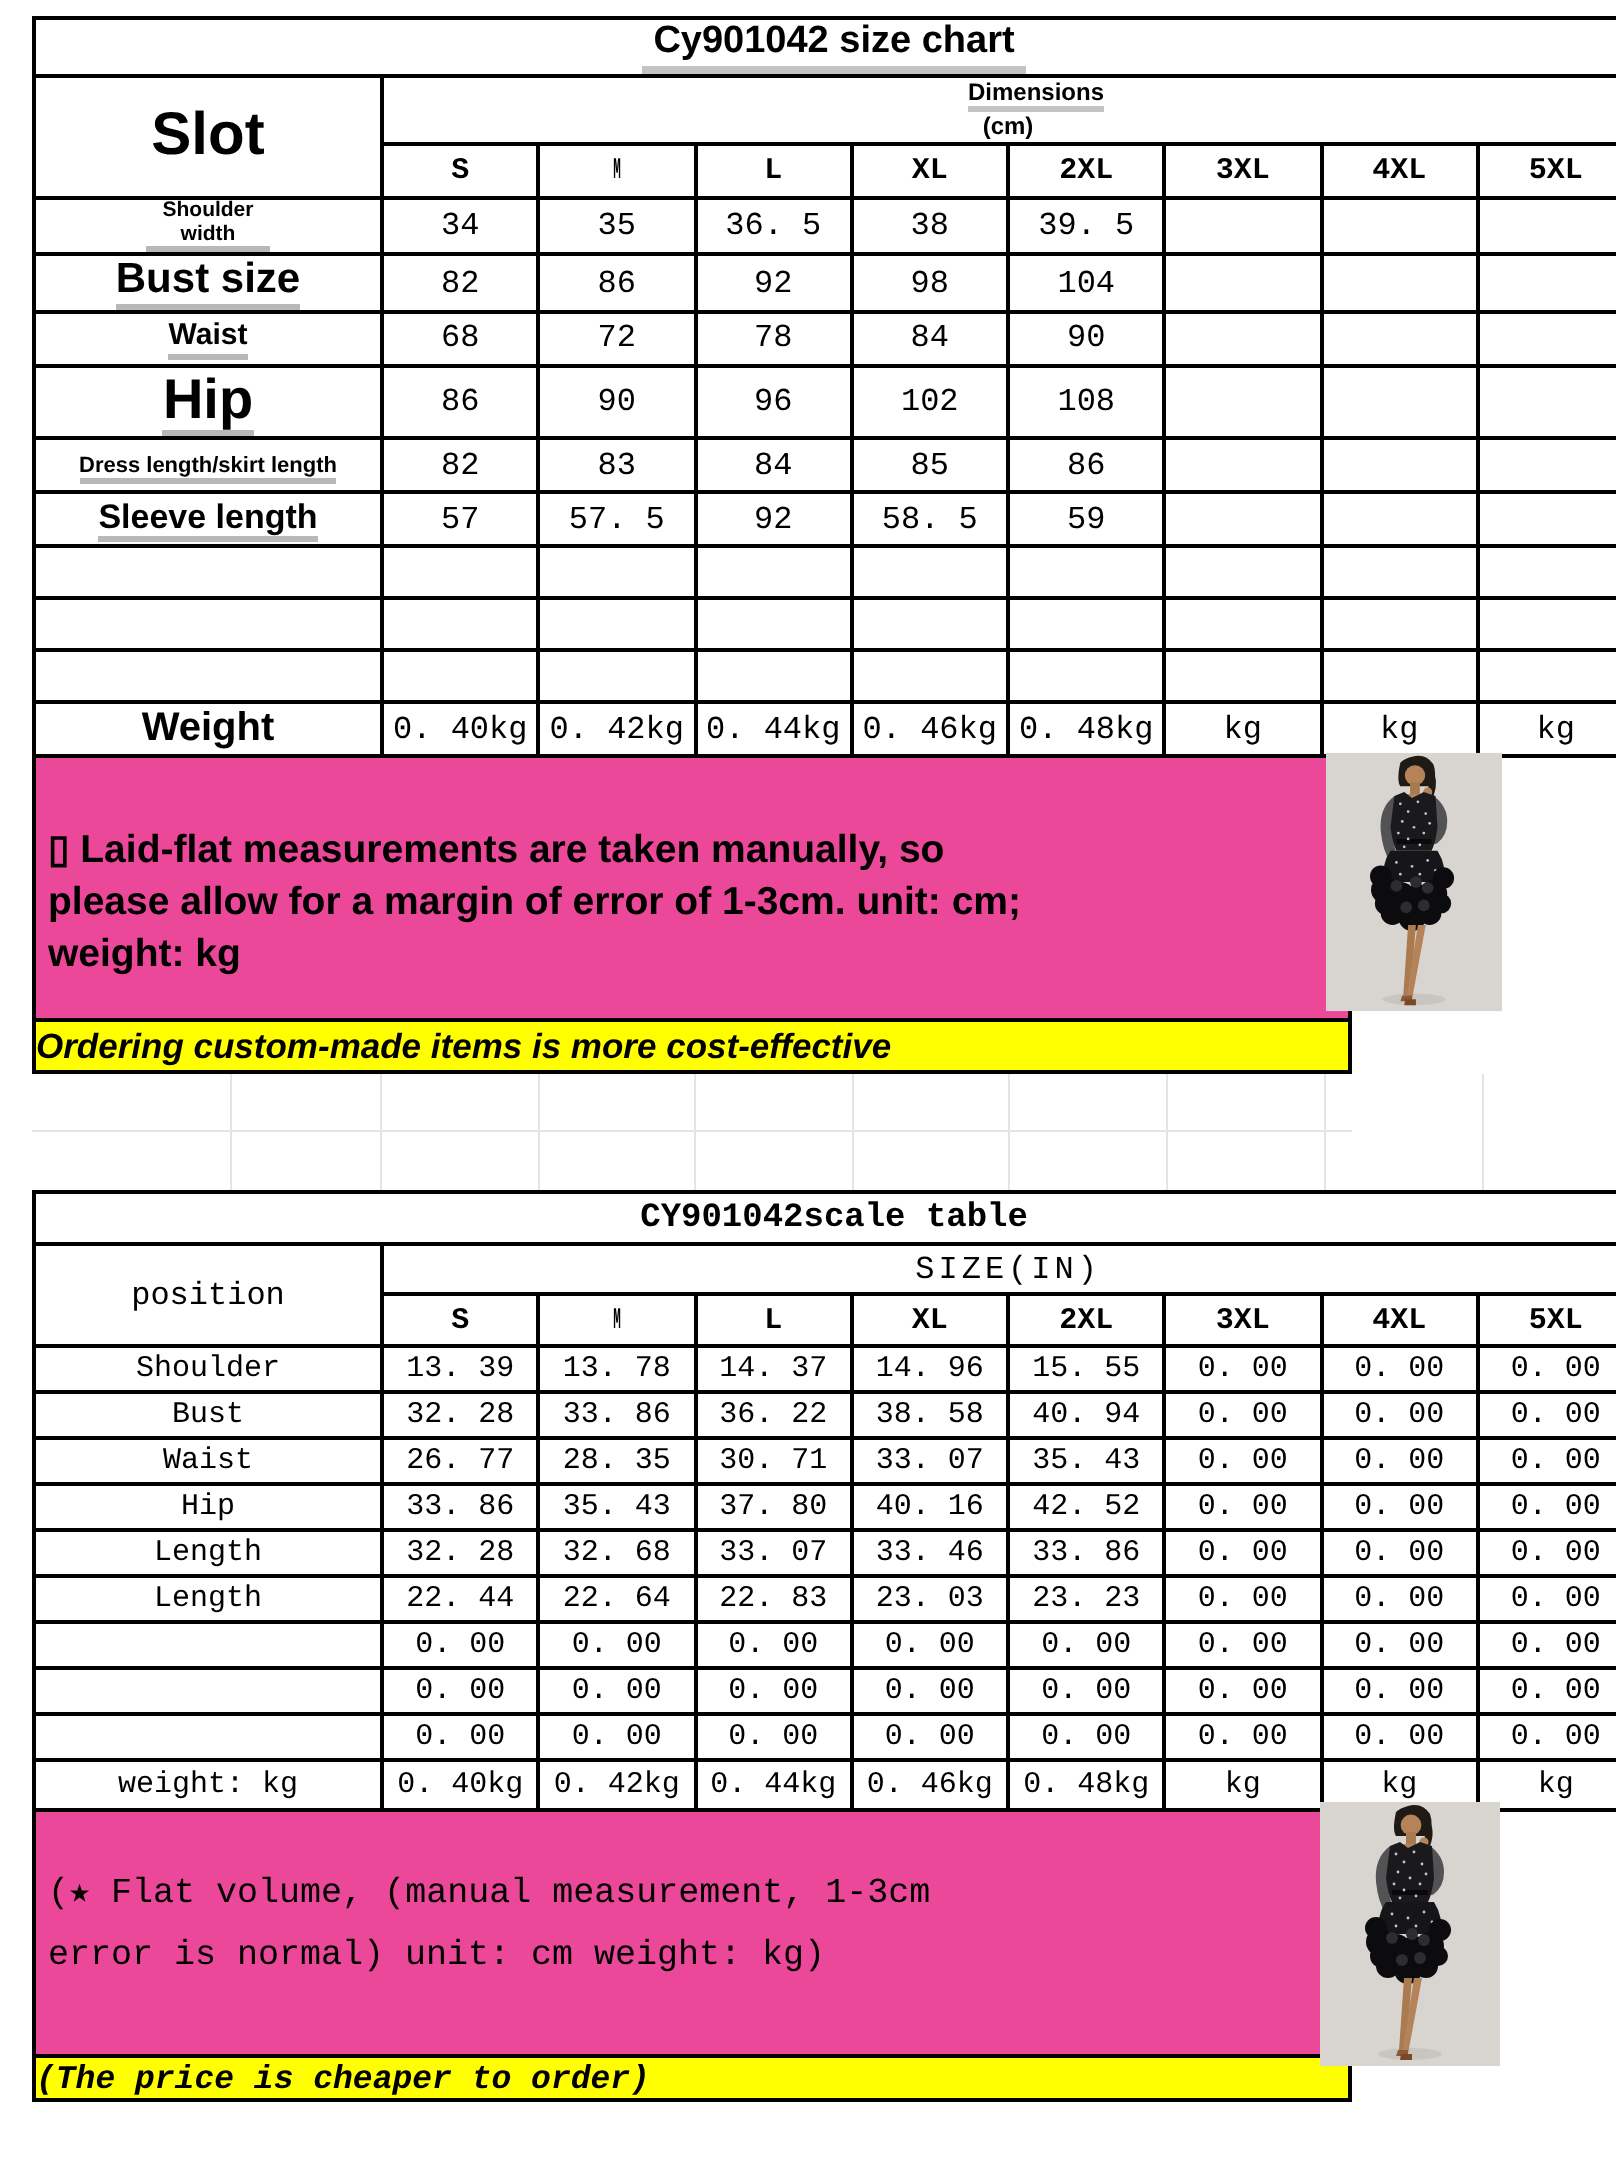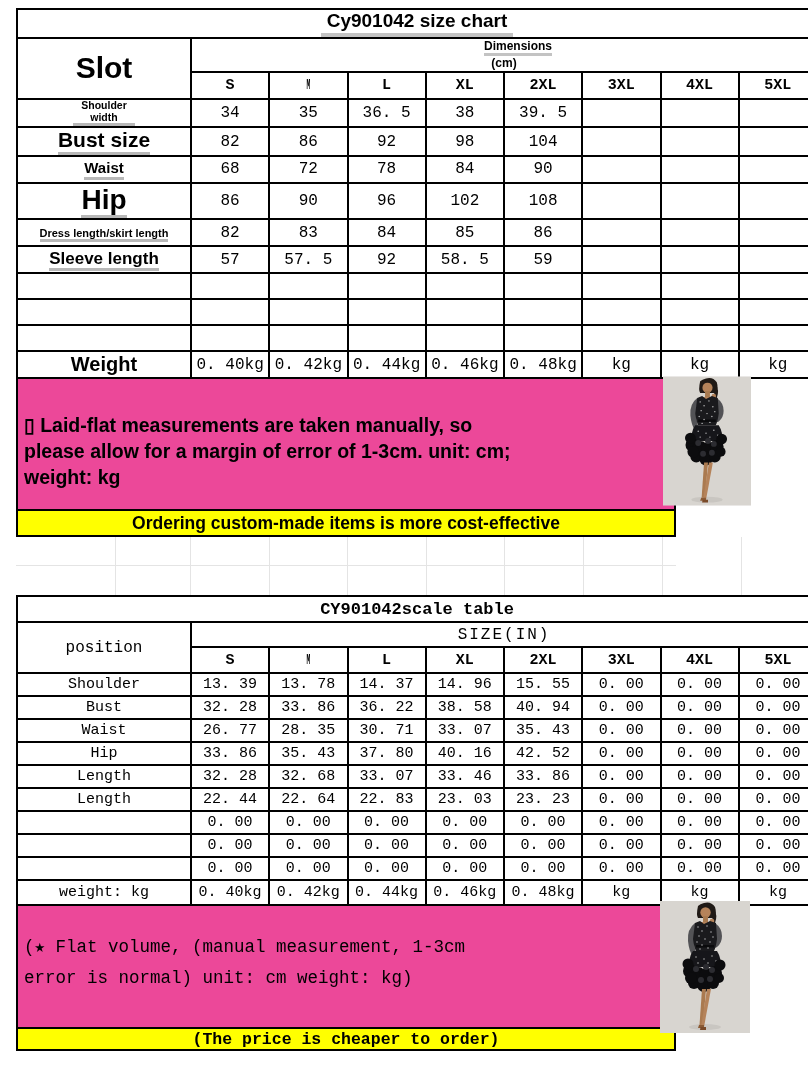--- a/index.html
+++ b/index.html
@@ -29,21 +29,21 @@
   .t1 .r-sleeve .lbl{font-size:17px;}
   .t1 .r-empty td{height:24px;}
   .t1 .r-weight .lbl{font-size:20px;border-bottom:none;}
   .msq{display:inline-block;transform:scaleX(.42);font-weight:bold;}
 
   
   .notice{position:relative;border:2px solid #000;margin-top:-2px;background:#ec4899;}
   .notice1{height:130px;}
   .notice1 .ntext{padding:34px 155px 0 6px;font-size:19.5px;font-weight:bold;line-height:1.32;}
   .banner{border:2px solid #000;margin-top:-2px;background:#ffff00;display:flex;
-          align-items:center;justify-content:center;position:relative;z-index:3;}
+          align-items:center;position:relative;z-index:3;font-style:italic;}
   .banner1{height:24px;font-weight:bold;font-size:17.5px;}
   .gap-grid{position:relative;height:58px;}
   .gap-grid .vl{position:absolute;top:0;bottom:0;width:1px;background:#e4e4e4;}
   .gap-grid .hl{position:absolute;left:0;right:0;height:1px;background:#e4e4e4;}
 
   
   .t2 td{font-family:"Liberation Mono","DejaVu Sans Mono",monospace;}
   .t2 .title-cell{height:24px;font-size:17px;font-weight:bold;}
   .t2 .corner-cell{font-size:16px;}
   .t2 .sizein-cell{height:23px;font-size:16px;letter-spacing:2px;font-weight:normal;}

